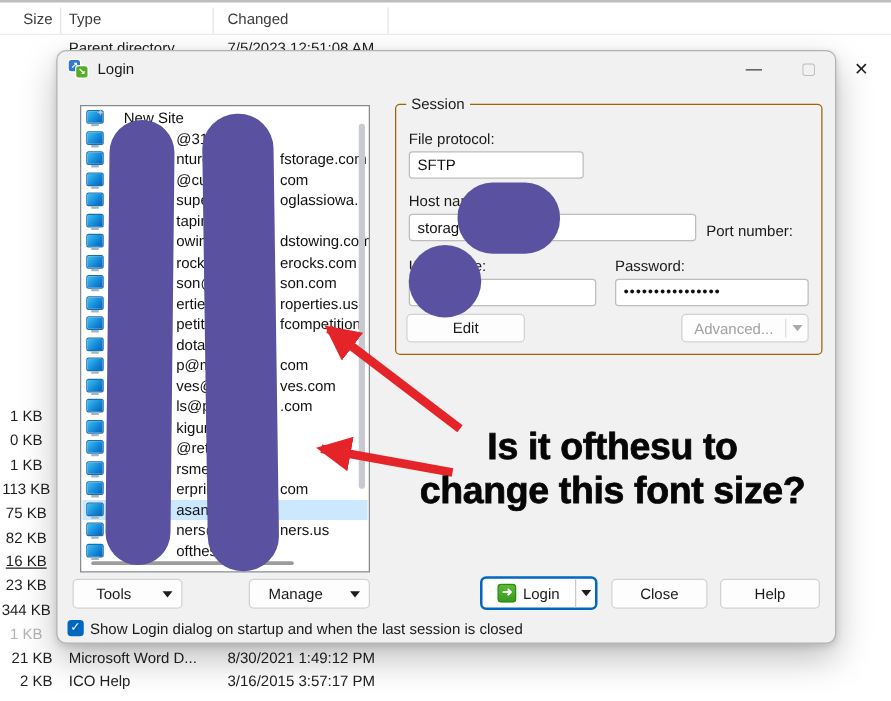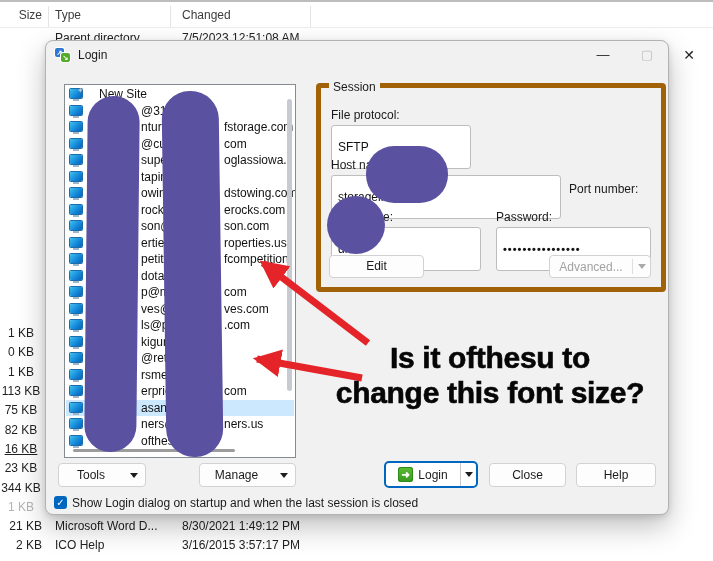--- a/index.html
+++ b/index.html
@@ -49,25 +49,25 @@
          box-shadow:0 0 0 1px #1a6eae;}
   .sicon::after{content:"";position:absolute;left:3px;top:10px;width:6px;height:2px;background:#9fb6c6;}
   .sicon.new::before{content:"✦";position:absolute;left:7px;top:-6px;font-size:8px;color:#c2c2c2;}
   .srow .st{position:absolute;left:21px;margin-left:12px;}
   .srow .mid{position:absolute;left:75px;white-space:nowrap;}
   .srow .end{position:absolute;left:158px;white-space:nowrap;}
   .vscroll{right:3px;top:14px;width:5px;height:292px;background:#c7cbd1;border-radius:3px;}
   .hscroll{left:8px;bottom:5px;width:162px;height:3px;background:#9c9c9c;border-radius:2px;}
 
   
-  .group{left:270px;top:42px;width:340px;height:199px;border:5px solid #a16207;border-radius:4px;}
+  .group{left:270px;top:42px;width:340px;height:199px;border:1px solid #a16207;border-radius:4px;}
   .group-label{left:8px;top:-8px;background:#f1f1f1;padding:0 4px;color:#1a1a1a;}
   .flabel{color:#1a1a1a;}
   .field{background:#fff;border:1px solid #bdbdbd;border-radius:3px;height:18px;line-height:18px;
-         padding:12px 6px;color:#111;overflow:hidden;white-space:nowrap;}
+         padding:1px 6px;color:#111;overflow:hidden;white-space:nowrap;}
   .fp-label{left:10px;top:20px;}
   .fp-field{left:10px;top:37px;width:126px;}
   .host-label{left:10px;top:70px;}
   .host-field{left:10px;top:87px;width:216px;}
   .port-label{left:248px;top:70px;margin-top:24px;}
   .port-field{left:248px;top:87px;width:68px;text-align:right;}
   .user-label{left:10px;top:122px;}
   .user-field{left:10px;top:139px;width:136px;}
   .pw-label{left:175px;top:122px;}
   .pw-field{left:175px;top:139px;width:141px;font-size:11px;font-weight:bold;letter-spacing:1px;}

